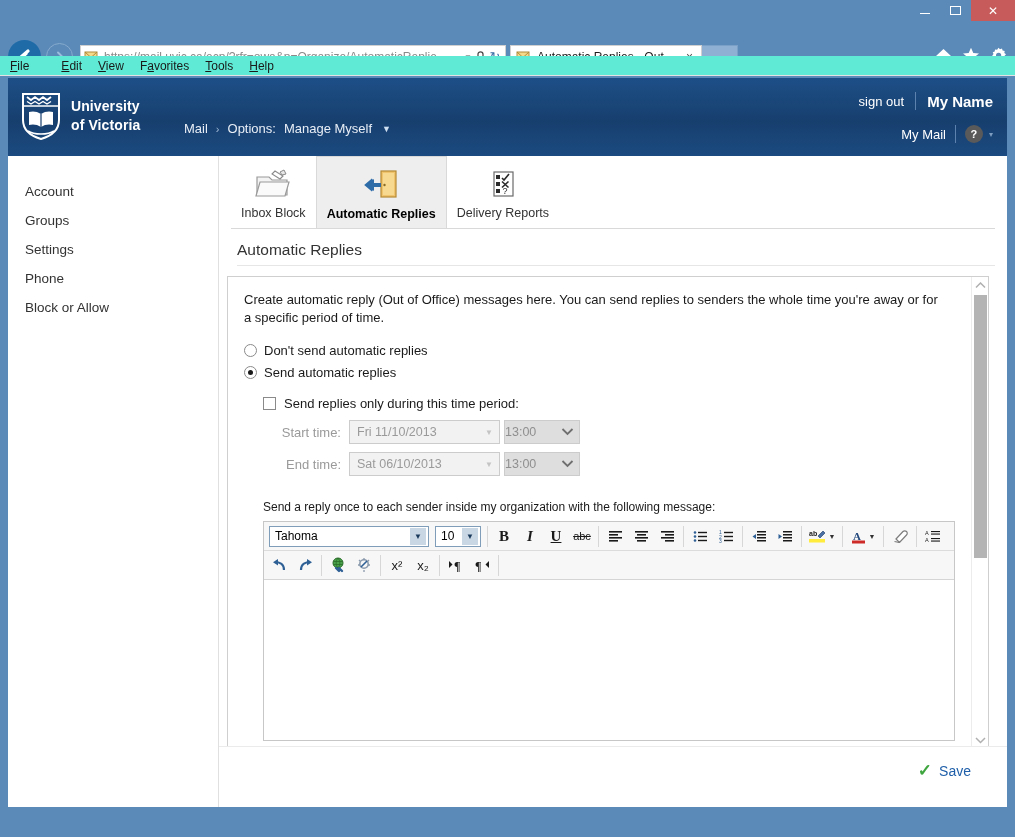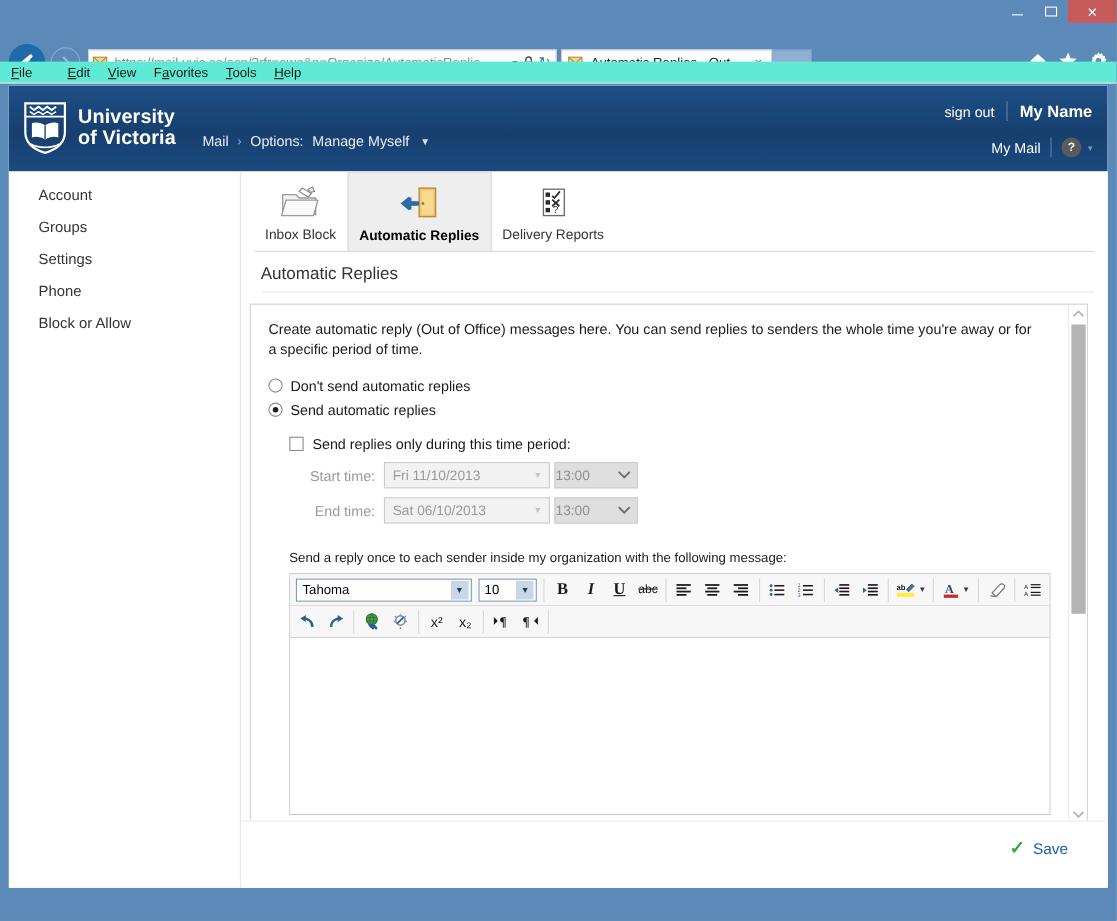--- a/index.html
+++ b/index.html
@@ -156,21 +156,21 @@
     width: 999px; height: 78px;
     background: linear-gradient(180deg, #1d4f87 0%, #173f6e 55%, #1b4a80 100%);
   }
   .uvic-logo {
     position: absolute; left: 12px; top: 14px;
     display: flex; align-items: center;
   }
   .crest { width: 42px; height: 48px; margin-right: 9px; }
   .uvic-name {
     color: #ffffff;
-    font-size: 18px;
+    font-size: 14px;
     font-weight: bold;
     line-height: 19px;
     letter-spacing: 0.1px;
   }
   .breadcrumb {
     position: absolute;
     left: 176px; top: 43px;
     color: #e8eef6;
     font-size: 13px;
     display: flex; align-items: center; gap: 8px;
@@ -214,22 +214,22 @@
   .sidebar {
     position: absolute;
     left: 0; top: 0;
     width: 211px; height: 651px;
     background: #ffffff;
     border-right: 1px solid #e0e0e0;
     padding-top: 14px;
   }
   .side-item {
     height: 29px;
-    display: flex; align-items: flex-start;
-    padding-left: 27px;
+    display: flex; align-items: flex-end;
+    padding-left: 17px;
     font-size: 13.5px;
     color: #333333;
   }
   .side-item.active {
     background: #ededed;
     font-weight: bold;
     color: #000000;
   }
 
   .content {
@@ -408,21 +408,21 @@
     border: 1px solid #7f9db9;
     background: #ffffff;
     display: flex; align-items: center;
     font-size: 12px;
     color: #000;
     padding-left: 5px;
     margin: 0 3px;
     position: relative;
   }
   .sel.font { width: 160px; }
-  .sel.size { width: 54px; }
+  .sel.size { width: 46px; }
   .sel .selcaret {
     position: absolute; right: 2px; top: 1px;
     width: 16px; height: 17px;
     background: #c9d6e4;
     display: flex; align-items: center; justify-content: center;
     color: #1a3a5c; font-size: 8px;
   }
   .tbtn {
     width: 26px; height: 25px;
     display: flex; align-items: center; justify-content: center;

